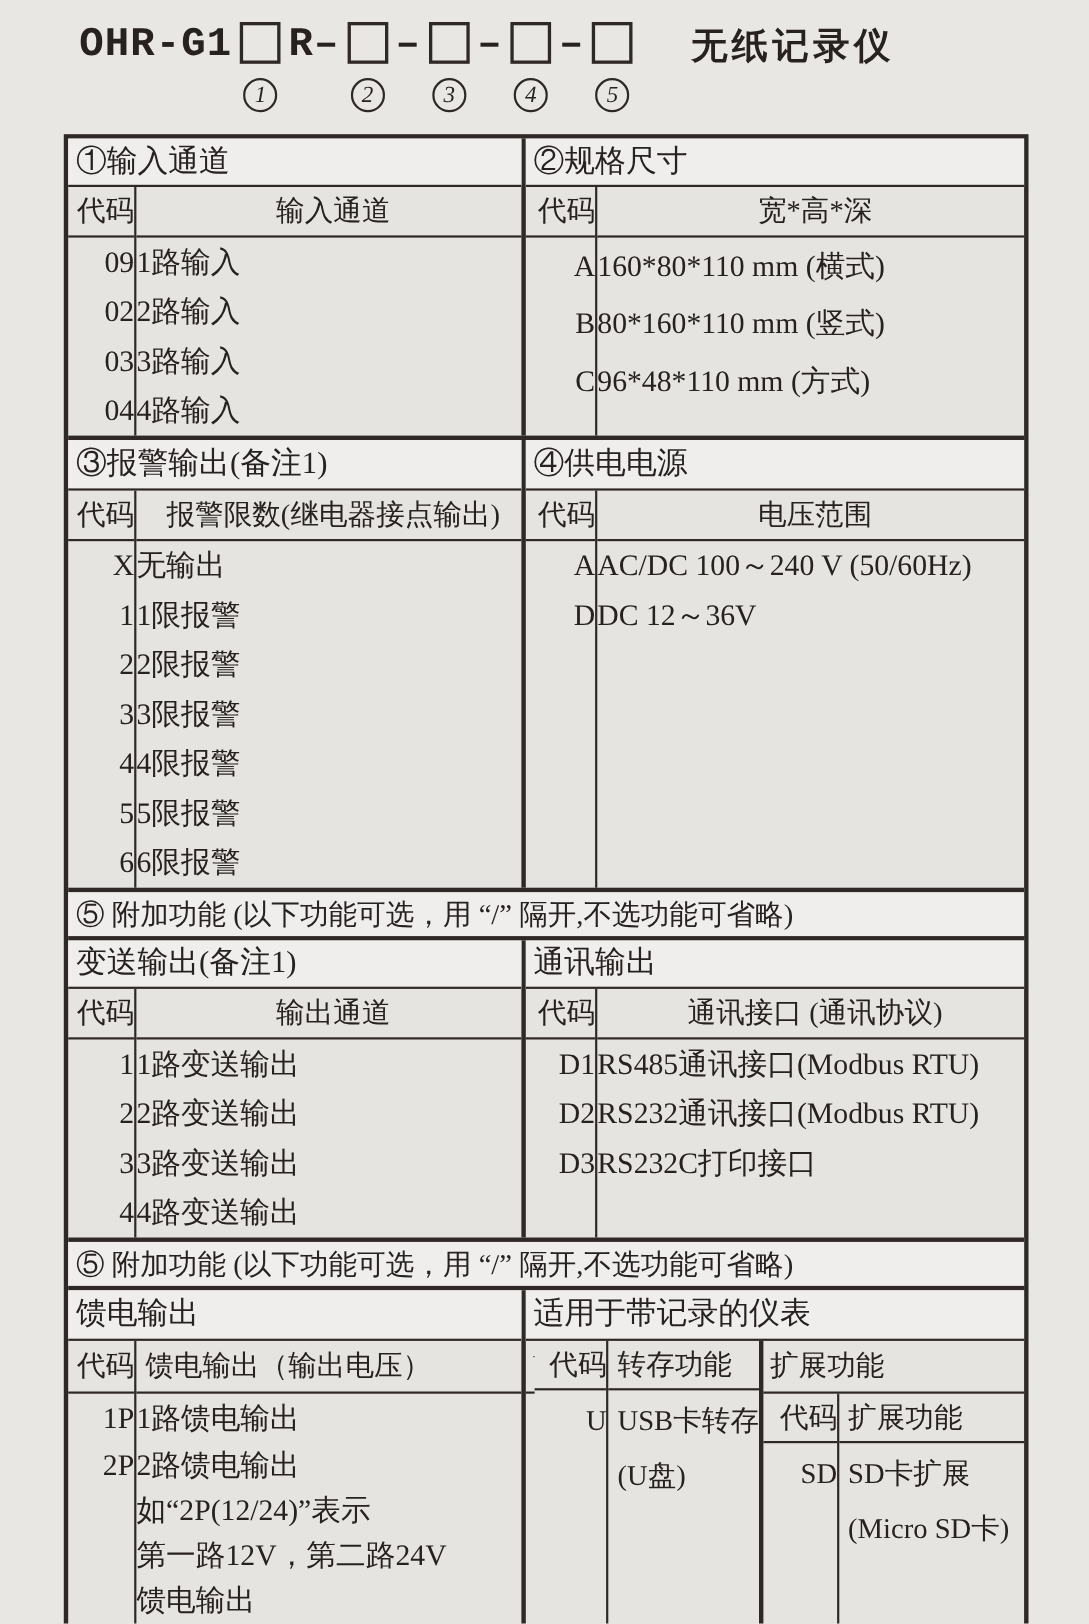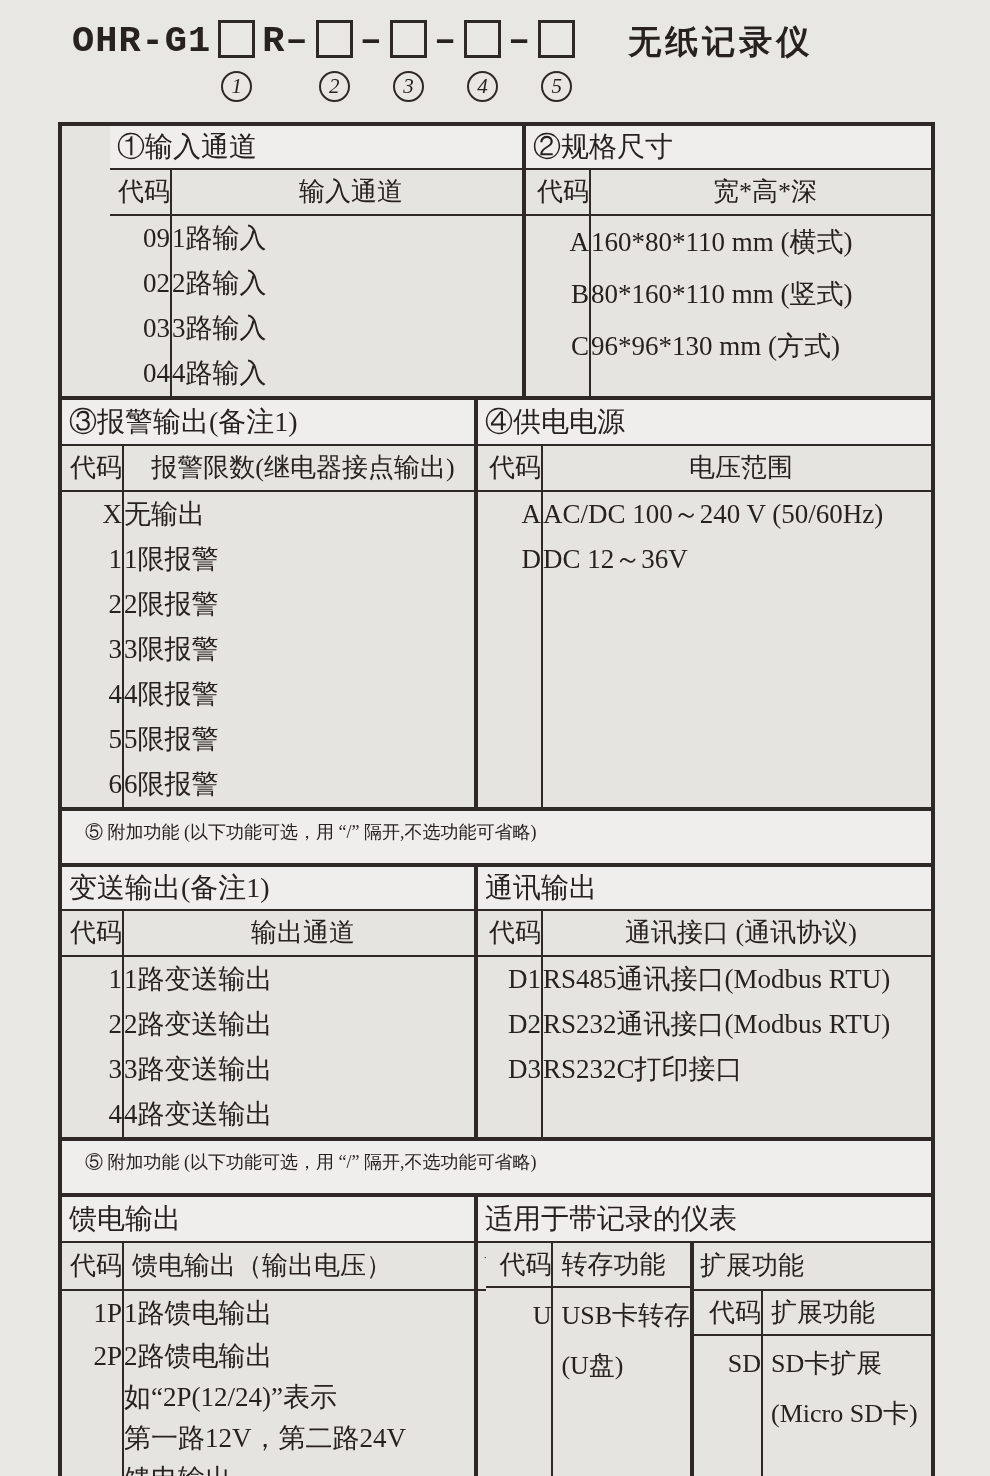--- a/index.html
+++ b/index.html
@@ -53,21 +53,21 @@
     font-family: "Liberation Serif","DejaVu Serif",serif;
   }
 
   
   .tbl {
     width: 877px;
     border: 4px solid #2e2927;
     background: #e6e4e1;
   }
   .band { display: flex; border-top: 4px solid #2e2927; }
-  .band.first { border-top: none; margin-left: 48px; }
+  .band.first { border-top: none; }
   .lhalf { width: 416px; border-right: 4px solid #2e2927; }
   .rhalf { flex: 1; border-radius: 22px; }
   .sec-title {
     background: #efeeec;
     border-bottom: 2px solid #2e2927;
     font-size: 28px;
     padding-left: 7px;
     white-space: nowrap;
     overflow: hidden;
   }
@@ -93,23 +93,23 @@
   }
   .r45 { height: 45px; line-height: 45px; }
   .r52 { height: 52px; line-height: 52px; }
   .r41 { height: 41px; line-height: 41px; }
   .ctr { text-align: right; }
   .pl { }
   .plh { padding-left: 8px; }
   .noteband {
     border-top: 4px solid #2e2927;
     background: #efeeec;
-    height: 56px; line-height: 42px;
-    font-size: 18px;
-    padding-left: 23px;
+    height: 44px; line-height: 42px;
+    font-size: 26px;
+    padding-left: 7px;
     white-space: nowrap;
     overflow: hidden;
   }
   
   .groups { display: flex; }
   .group-usb { width: 216px; border-right: 4px solid #2e2927; display: flex; flex-direction: row; }
   .group-ext { flex: 1; display: flex; flex-direction: column; }
   .ghead {
     height: 48px; line-height: 46px;
     border-bottom: 2px solid #2e2927;
@@ -191,21 +191,21 @@
           <div class="ccol w65">
             <div class="hcell h46 ctr">代码</div>
             <div class="cell r52 ctr">A</div>
             <div class="cell r52 ctr">B</div>
             <div class="cell r52 ctr">C</div>
           </div>
           <div class="dcol">
             <div class="hcell h46 plh">宽*高*深</div>
             <div class="cell r52 pl">160*80*110 mm (横式)</div>
             <div class="cell r52 pl">80*160*110 mm (竖式)</div>
-            <div class="cell r52 pl">96*96*130 mm (方式)</div>
+            <div class="cell r52 pl">96*48*110 mm (方式)</div>
           </div>
         </div>
       </div>
     </div>
 
     <div class="band">
       <div class="lhalf">
         <div class="sec-title t46">③报警输出(备注1)</div>
         <div class="cols" style="height:361px">
           <div class="ccol w62">

